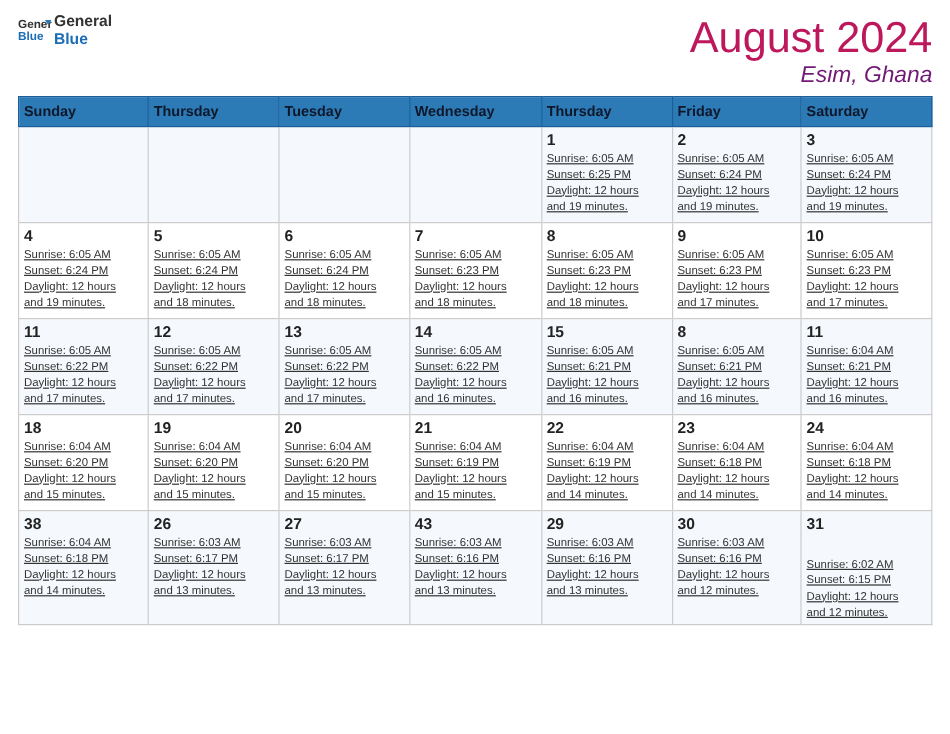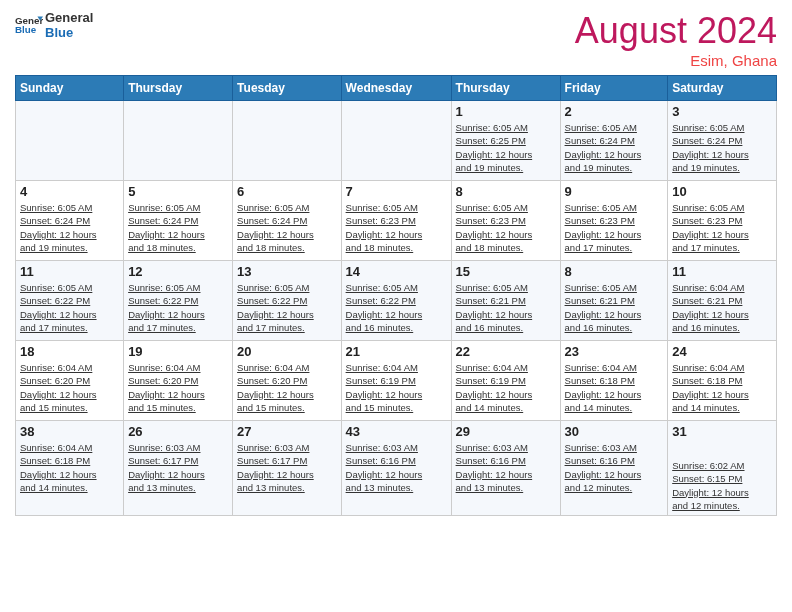--- a/index.html
+++ b/index.html
@@ -28,31 +28,32 @@
     }
     .title-area {
       text-align: right;
     }
     .month-year {
       font-size: 36px;
       color: #be185d;
       font-weight: 400;
     }
     .location {
-      font-size: 15px;
-      color: #ef4444;
+      font-size: 19px;
+      color: #701a75;
+      font-style: italic;
     }
     table {
       width: 100%;
       border-collapse: collapse;
       font-size: 10.5px;
     }
     thead th {
       background-color: #2c7bb6;
-      color: #ffffff;
+      color: #0f172a;
       padding: 5px 4px;
       text-align: left;
       font-size: 12px;
       font-weight: bold;
       border: 1px solid #1a5f9a;
     }
     tbody td {
       border: 1px solid #ccc;
       vertical-align: top;
       padding: 3px 4px;

